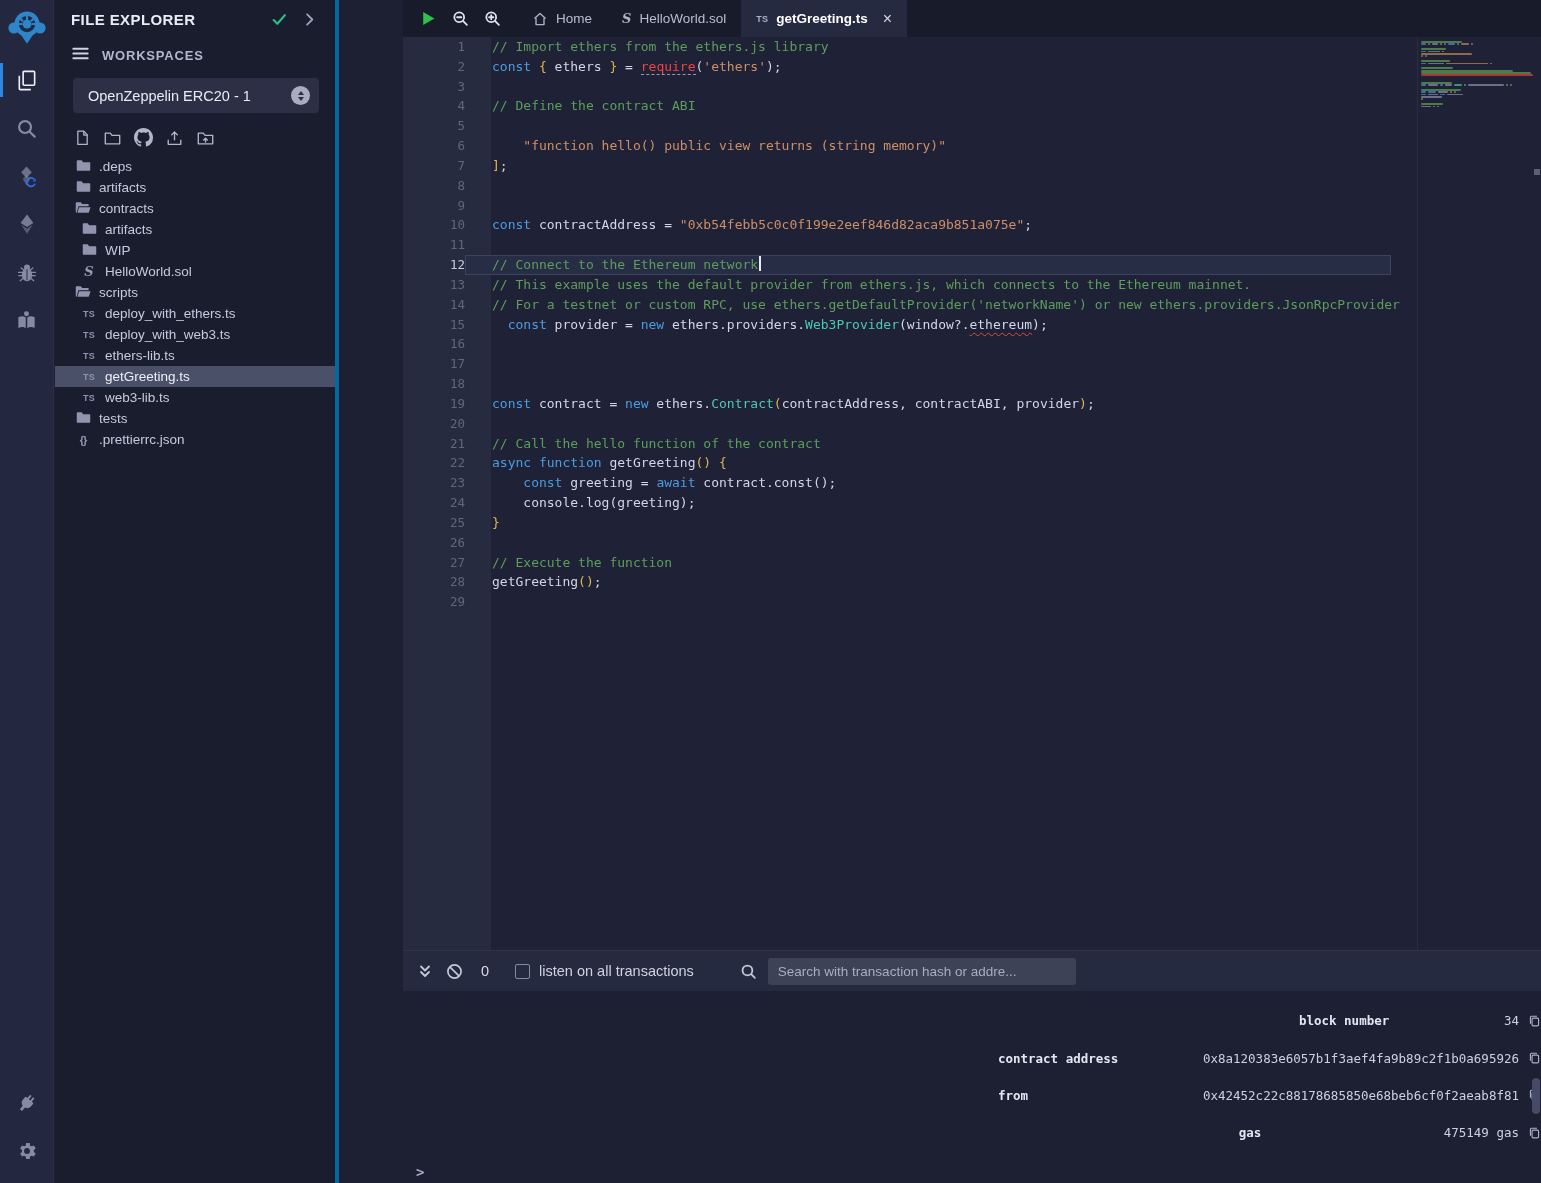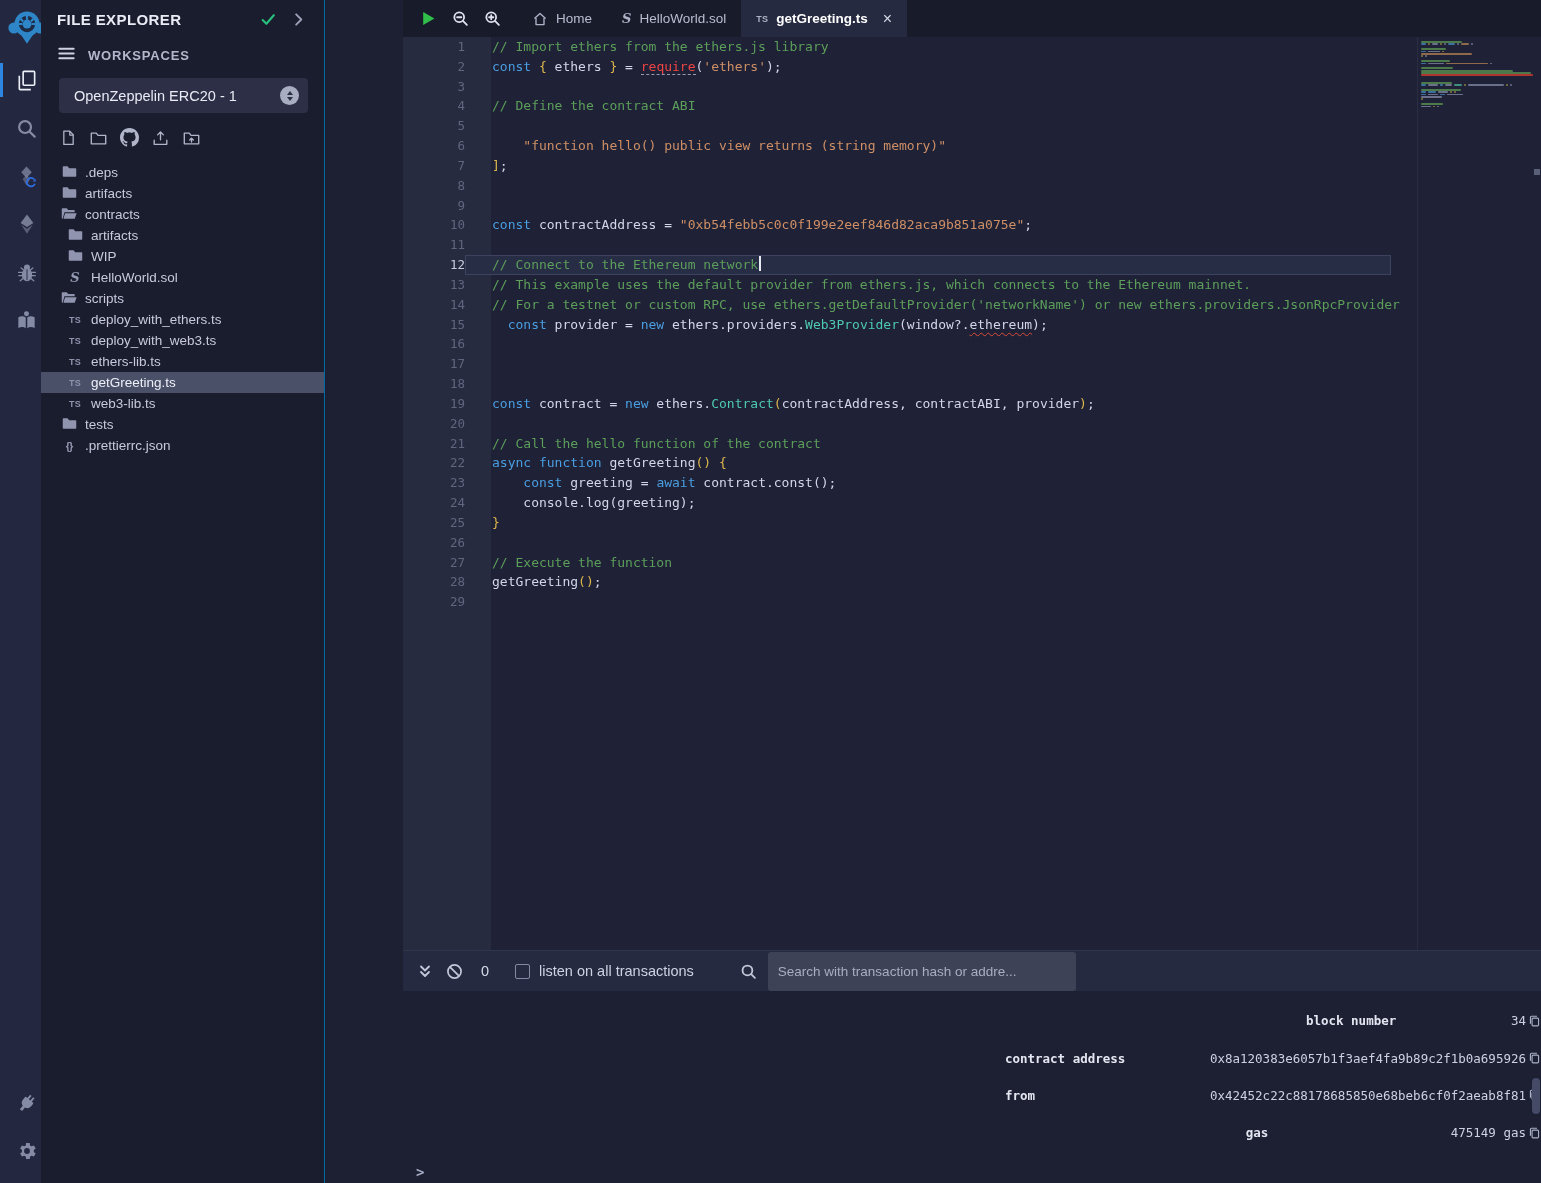--- a/index.html
+++ b/index.html
@@ -13,37 +13,37 @@
   .act-top,.act-bottom{ display:flex; flex-direction:column; align-items:center; width:100%; }
   .act-bottom{ margin-top:auto; padding-bottom:8px; }
   .act-item{ width:54px; height:48px; display:flex; align-items:center; justify-content:center;
              position:relative; color:#868ba5; cursor:pointer; }
   .act-item.logo{ height:56px; }
   .act-item.active{ color:#eef0f8; }
   .act-item.active::before{ content:""; position:absolute; left:0; top:7px; bottom:7px; width:3px; background:#2f86e0; }
   .act-item svg{ display:block; }
 
   
-  .sidebar{ position:absolute; left:41px; top:0; width:284px; height:100%; background:#1a1d2e;
-            border-right:1px solid #0369a1; }
+  .sidebar{ position:absolute; left:55px; top:0; width:284px; height:100%; background:#1a1d2e;
+            border-right:4px solid #0369a1; }
   .sb-header{ display:flex; align-items:center; padding:11px 18px 0 16px; }
   .sb-title{ flex:1; font-size:15px; font-weight:700; letter-spacing:.4px; color:#e9ebf5; }
   .sb-header .hico{ margin-left:14px; display:flex; cursor:pointer; }
   .ws-row{ display:flex; align-items:center; gap:12px; padding:16px 16px 0 16px; }
   .ws-label{ font-size:13px; font-weight:700; letter-spacing:.8px; color:#b4b7cb; }
   .ws-select{ margin:11px 16px 0 18px; height:35px; background:#2c2f45; border-radius:4px;
               display:flex; align-items:center; padding:0 9px 0 15px; color:#e9ebf5; font-size:14.5px; cursor:pointer; }
   .ws-updown{ margin-left:auto; width:19px; height:19px; border-radius:50%; background:#a8adc1;
               display:flex; flex-direction:column; align-items:center; justify-content:center; gap:2px; }
   .ws-updown i{ width:0; height:0; border-left:3.5px solid transparent; border-right:3.5px solid transparent; display:block; }
   .ws-updown i.up{ border-bottom:4px solid #2c2f45; }
   .ws-updown i.dn{ border-top:4px solid #2c2f45; }
   .fe-toolbar{ display:flex; align-items:center; gap:12px; padding:15px 16px 5px 19px; color:#b1b5c9; }
   .fe-toolbar .tbico{ display:flex; cursor:pointer; }
-  .tree{ list-style:none; margin-top:10px; }
+  .tree{ list-style:none; margin-top:4px; }
   .tree-item{ height:21px; display:flex; align-items:center; gap:8px; font-size:13.5px; color:#c6cadc;
               padding-left:20px; cursor:pointer; white-space:nowrap; }
   .tree-item.lvl1{ padding-left:26px; }
   .tree-item.selected{ background:#4b5069; color:#eef0f8; }
   .t-ico{ width:16px; display:flex; justify-content:center; color:#9094ae; flex:none; }
   .ts-badge{ font-size:9px; font-weight:700; letter-spacing:.3px; color:#8f93ae; font-family:"Liberation Sans",sans-serif; }
   .sol-badge{ font-size:13px; font-weight:700; font-style:italic; color:#9599b2; font-family:"DejaVu Serif",serif; line-height:1; }
   .json-badge{ font-size:11px; font-weight:700; color:#9094ae; letter-spacing:-1px; }
 
   
@@ -78,27 +78,27 @@
   
   .terminal{ position:absolute; left:403px; top:950px; width:1138px; height:233px; background:#1d2033;
              border-top:1px solid #30354e; }
   .term-bar{ height:40px; background:#262a40; display:flex; align-items:center; padding-left:14px; color:#c3c7da; }
   .term-bar .tbtn{ display:flex; cursor:pointer; color:#c3c7da; }
   .t-count{ margin-left:18px; font-size:14.5px; color:#d6dae8; }
   .t-check{ margin-left:26px; width:15px; height:15px; border:1px solid #858aa2; border-radius:2px;
             background:transparent; cursor:pointer; flex:none; }
   .t-listen{ margin-left:9px; font-size:14.5px; color:#ced2e2; }
   .t-search-ico{ margin-left:46px; }
-  .t-input{ margin-left:11px; width:308px; height:39px; background:#3e4257; border:none; border-radius:3px;
+  .t-input{ margin-left:11px; width:308px; height:27px; background:#3e4257; border:none; border-radius:3px;
             color:#22c55e; padding:0 10px; font-size:13.5px; font-family:"Liberation Sans",sans-serif; }
   .t-input::placeholder{ color:#a9adc0; }
   .term-rows{ padding:11px 0 0 52px; font-family:"DejaVu Sans Mono",monospace; }
   .t-row{ height:37.4px; display:flex; align-items:center;justify-content:flex-end; }
   .t-label{ width:205px; font-size:12.5px; font-weight:700; color:#e3e6f1; flex:none; }
-  .t-value{ font-size:12.5px; color:#ccd1e2; display:flex; align-items:center; gap:2px; }
+  .t-value{ font-size:12.5px; color:#ccd1e2; display:flex; align-items:center; gap:9px; }
   .t-value .cico{ display:flex; color:#aab0c6; cursor:pointer; }
   .prompt{ position:absolute; left:13px; bottom:3px; font-family:"DejaVu Sans Mono",monospace;
            font-size:14px; font-weight:700; color:#a6adc6; }
   .page-scrollbar{ position:absolute; right:1px; top:1078px; width:8px; height:36px; background:#454b66;
                    border-radius:4px; cursor:pointer; }
 </style>
 </head>
 <body>
 
 <div class="app">

